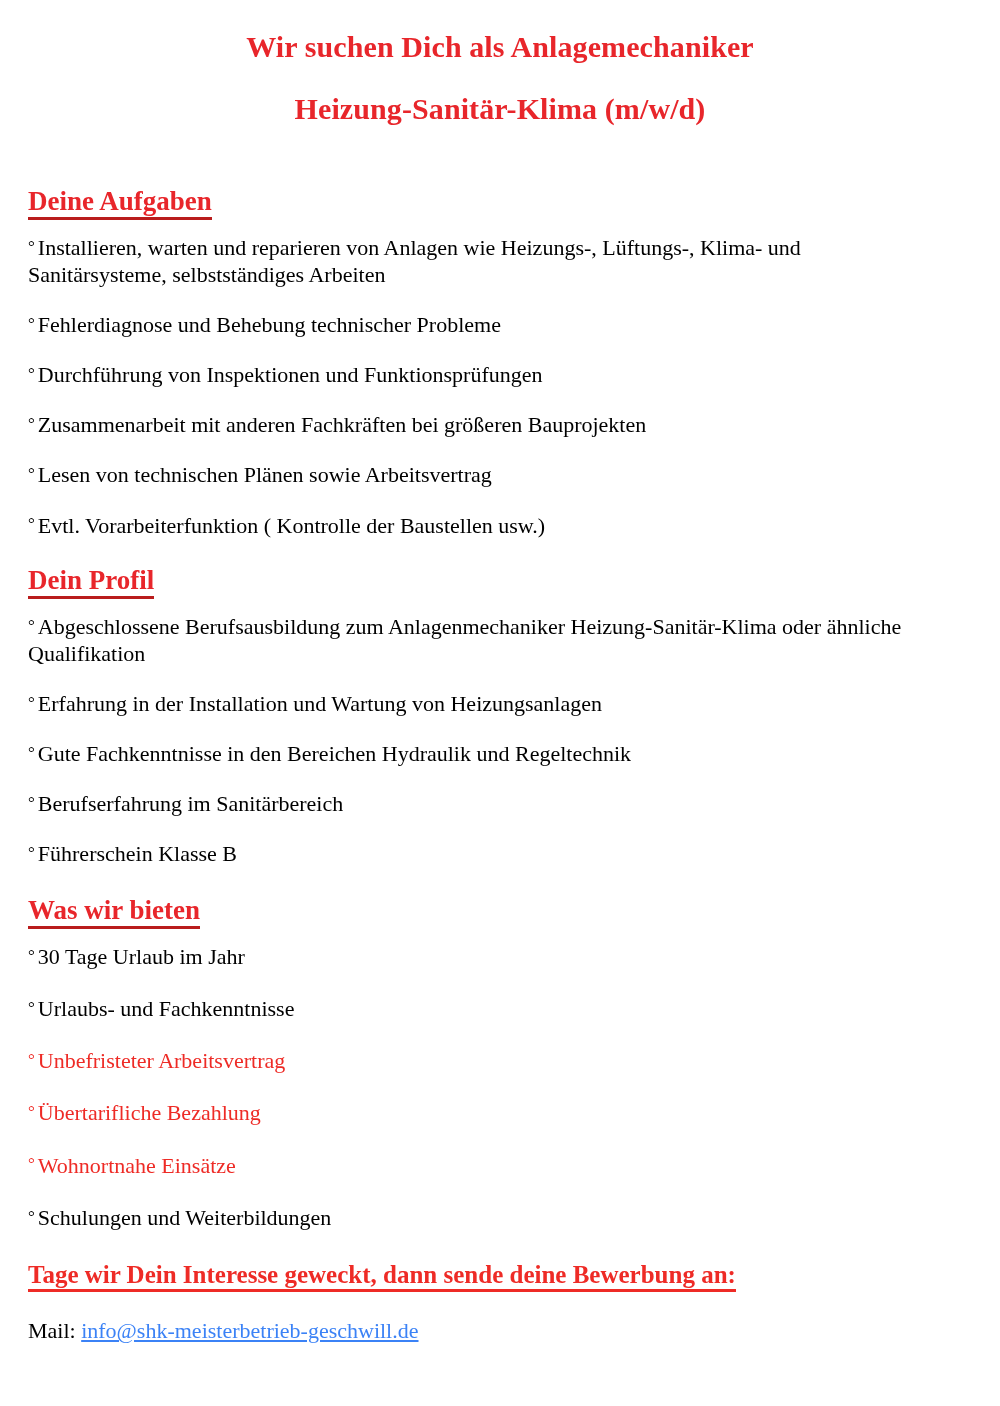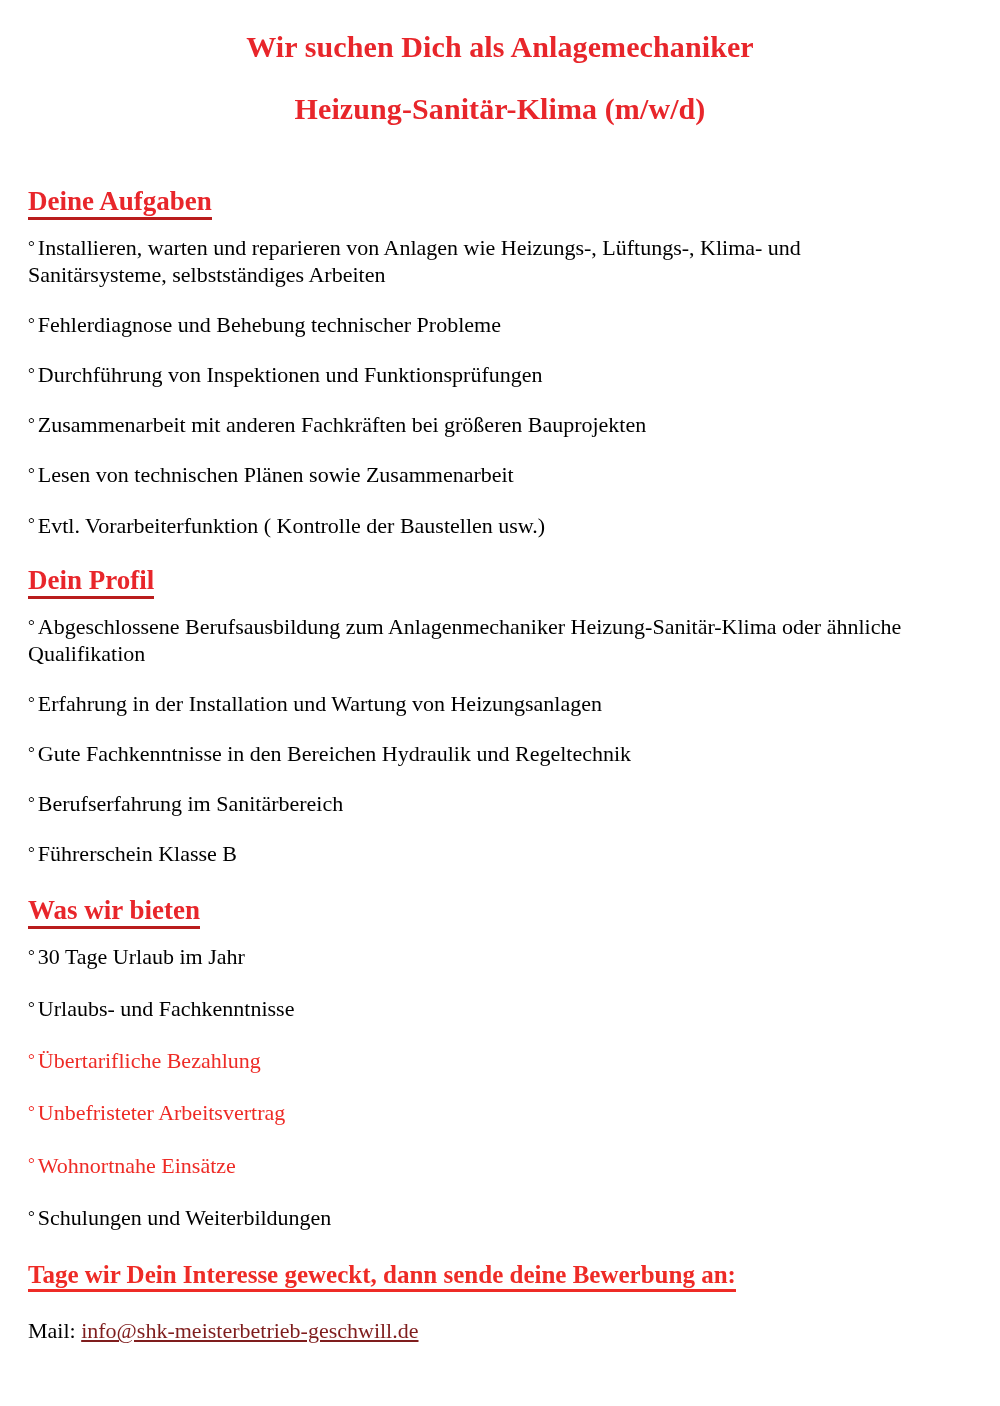--- a/index.html
+++ b/index.html
@@ -108,21 +108,21 @@
     border-bottom: 3px solid #ee2b26;
     padding-bottom: 1px;
   }
   .mail-line {
     font-size: 22px;
     line-height: 1.2;
     margin-top: 26px;
     color: #000000;
   }
   .mail-link {
-    color: #7f1d1d;
+    color: #3b82f6;
     text-decoration: underline;
     text-align: right;
   }
 </style>
 </head>
 <body>
 
 <div class="page">
 
   <div class="doc-title">
@@ -133,43 +133,43 @@
   <div class="content">
 
     <h2 class="section-heading sec-aufgaben">
       <span class="htext">Deine Aufgaben</span>
     </h2>
     <ul class="bullet-list list-aufgaben">
       <li class="bullet-item wide"><span class="bullet-mark">°</span><span>Installieren, warten und reparieren von Anlagen wie Heizungs-, Lüftungs-, Klima- und Sanitärsysteme, selbstständiges Arbeiten</span></li>
       <li class="bullet-item"><span class="bullet-mark">°</span><span>Fehlerdiagnose und Behebung technischer Probleme</span></li>
       <li class="bullet-item"><span class="bullet-mark">°</span><span>Durchführung von Inspektionen und Funktionsprüfungen</span></li>
       <li class="bullet-item"><span class="bullet-mark">°</span><span>Zusammenarbeit mit anderen Fachkräften bei größeren Bauprojekten</span></li>
-      <li class="bullet-item"><span class="bullet-mark">°</span><span>Lesen von technischen Plänen sowie Zusammenarbeit</span></li>
+      <li class="bullet-item"><span class="bullet-mark">°</span><span>Lesen von technischen Plänen sowie Arbeitsvertrag</span></li>
       <li class="bullet-item"><span class="bullet-mark">°</span><span>Evtl. Vorarbeiterfunktion ( Kontrolle der Baustellen usw.)</span></li>
     </ul>
 
     <h2 class="section-heading sec-profil">
       <span class="htext">Dein Profil</span>
     </h2>
     <ul class="bullet-list list-profil">
       <li class="bullet-item wide"><span class="bullet-mark">°</span><span>Abgeschlossene Berufsausbildung zum Anlagenmechaniker Heizung-Sanitär-Klima oder ähnliche Qualifikation</span></li>
       <li class="bullet-item"><span class="bullet-mark">°</span><span>Erfahrung in der Installation und Wartung von Heizungsanlagen</span></li>
       <li class="bullet-item"><span class="bullet-mark">°</span><span>Gute Fachkenntnisse in den Bereichen Hydraulik und Regeltechnik</span></li>
       <li class="bullet-item"><span class="bullet-mark">°</span><span>Berufserfahrung im Sanitärbereich</span></li>
       <li class="bullet-item"><span class="bullet-mark">°</span><span>Führerschein Klasse B</span></li>
     </ul>
 
     <h2 class="section-heading sec-bieten">
       <span class="htext">Was wir bieten</span>
     </h2>
     <ul class="bullet-list list-bieten">
       <li class="bullet-item"><span class="bullet-mark">°</span><span>30 Tage Urlaub im Jahr</span></li>
       <li class="bullet-item"><span class="bullet-mark">°</span><span>Urlaubs- und Fachkenntnisse</span></li>
+      <li class="bullet-item red"><span class="bullet-mark">°</span><span>Unbefristeter Arbeitsvertrag</span></li>
       <li class="bullet-item red"><span class="bullet-mark">°</span><span>Übertarifliche Bezahlung</span></li>
-      <li class="bullet-item red"><span class="bullet-mark">°</span><span>Unbefristeter Arbeitsvertrag</span></li>
       <li class="bullet-item red"><span class="bullet-mark">°</span><span>Wohnortnahe Einsätze</span></li>
       <li class="bullet-item"><span class="bullet-mark">°</span><span>Schulungen und Weiterbildungen</span></li>
     </ul>
 
     <h2 class="cta-heading">
       <span class="htext">Tage wir Dein Interesse geweckt, dann sende deine Bewerbung an:</span>
     </h2>
 
     <p class="mail-line">
       <span>Mail:</span>

